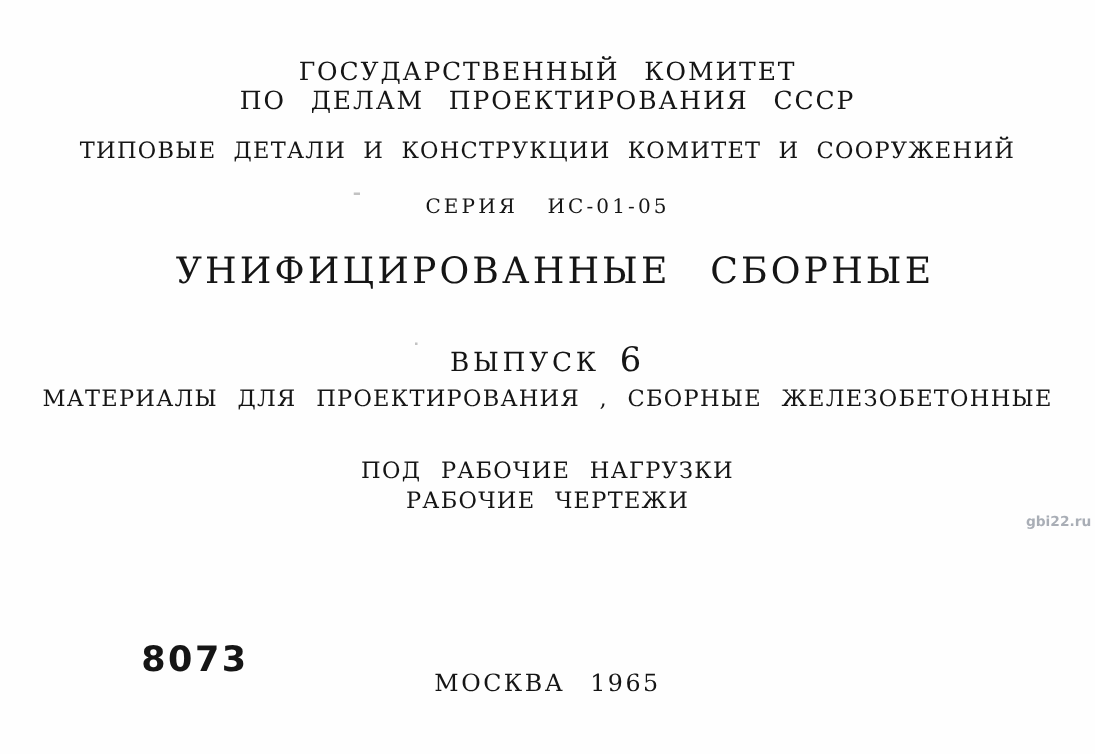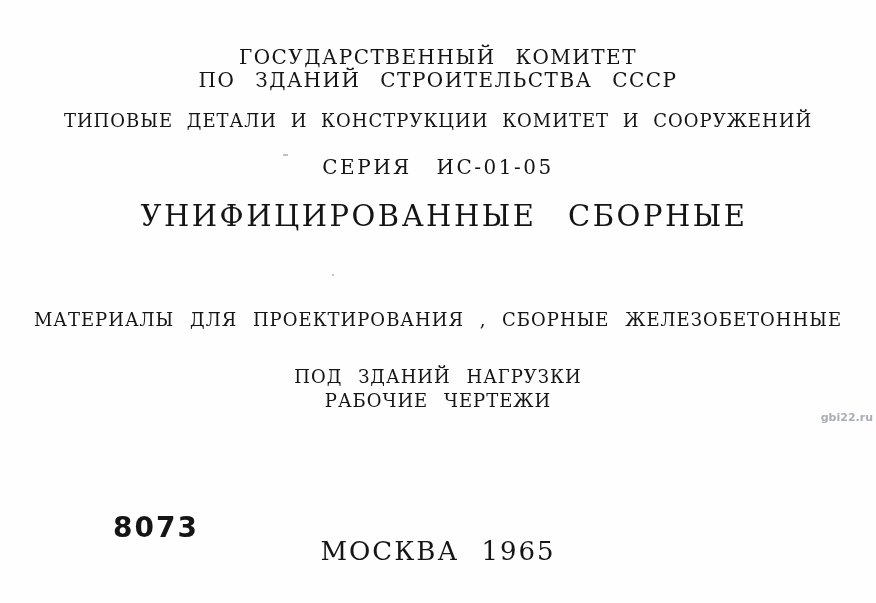--- a/index.html
+++ b/index.html
@@ -14,72 +14,75 @@
   }
   .line {
     position:absolute;
     left:0; right:0;
     text-align:center;
     font-weight:normal;
     white-space:nowrap;
   }
   .gov-header      { top:46px;  font-size:20px; line-height:23px; letter-spacing:1.5px; word-spacing:12px; }
   .typical-line    { top:110px; font-size:18px; letter-spacing:1px;   word-spacing:7px; }
-  .series-line     { top:155px; font-size:20px; letter-spacing:2.5px; word-spacing:16px; }
+  .series-line     { top:155px; font-size:16px; letter-spacing:2.5px; word-spacing:16px; }
   .main-title      { top:201px; font-size:29px; line-height:31px; letter-spacing:2.5px; word-spacing:20px;padding-left:12px; }
   .issue-line      { top:273px; font-size:21px; letter-spacing:3px; }
   .issue-number    { font-size:27px; margin-left:16px; }
   .desc-1          { top:309px; font-size:18px; letter-spacing:1px; word-spacing:9px; }
   .desc-2          { top:338px; font-size:18px; letter-spacing:1px; word-spacing:9px; }
   .desc-3          { top:366px; font-size:18px; letter-spacing:1px; word-spacing:9px; }
   .desc-4          { top:390px; font-size:18px; letter-spacing:1px; word-spacing:9px; }
   .code-number {
     position:absolute;
     left:113px; top:511px;
     font-family:"DejaVu Sans", sans-serif;
     font-weight:600;
     font-size:28px;
     letter-spacing:2px;
   }
-  .imprint-line    { top:536px; font-size:26px; letter-spacing:2px; word-spacing:12px; }
+  .imprint-line    { top:536px; font-size:19px; letter-spacing:2px; word-spacing:12px; }
   .watermark {
     position:absolute;
     right:3px; top:411px;
     font-family:"DejaVu Sans", sans-serif;
     font-size:11px;
     font-weight:bold;
     color:#a9aeb6;
   }
   .speck { position:absolute; background:#8f8f8f; opacity:.55; }
   .speck-a { left:283px; top:154px; width:5px; height:2px; }
   .speck-b { left:332px; top:274px; width:2px; height:2px; }
 </style>
 </head>
 <body>
 
 <div class="page">
 
   <div class="line gov-header">
     <div>ГОСУДАРСТВЕННЫЙ КОМИТЕТ</div>
-    <div>ПО ЗДАНИЙ СТРОИТЕЛЬСТВА СССР</div>
+    <div>ПО ДЕЛАМ ПРОЕКТИРОВАНИЯ СССР</div>
   </div>
 
   <div class="line typical-line">ТИПОВЫЕ ДЕТАЛИ И КОНСТРУКЦИИ КОМИТЕТ И СООРУЖЕНИЙ</div>
 
   <div class="speck speck-a"></div>
   <div class="line series-line">СЕРИЯ ИС-01-05</div>
 
   <div class="line main-title">
     <div>УНИФИЦИРОВАННЫЕ СБОРНЫЕ</div>
   </div>
 
   <div class="speck speck-b"></div>
+  <div class="line issue-line">
+    <span>ВЫПУСК</span><span class="issue-number">6</span>
+  </div>
 
   <div class="line desc-1">МАТЕРИАЛЫ ДЛЯ ПРОЕКТИРОВАНИЯ , СБОРНЫЕ ЖЕЛЕЗОБЕТОННЫЕ</div>
-  <div class="line desc-3">ПОД ЗДАНИЙ НАГРУЗКИ</div>
+  <div class="line desc-3">ПОД РАБОЧИЕ НАГРУЗКИ</div>
   <div class="line desc-4">РАБОЧИЕ ЧЕРТЕЖИ</div>
 
   <div class="watermark">gbi22.ru</div>
 
   <div class="code-number">8073</div>
 
   <div class="line imprint-line">МОСКВА 1965</div>
 
 </div>
 

